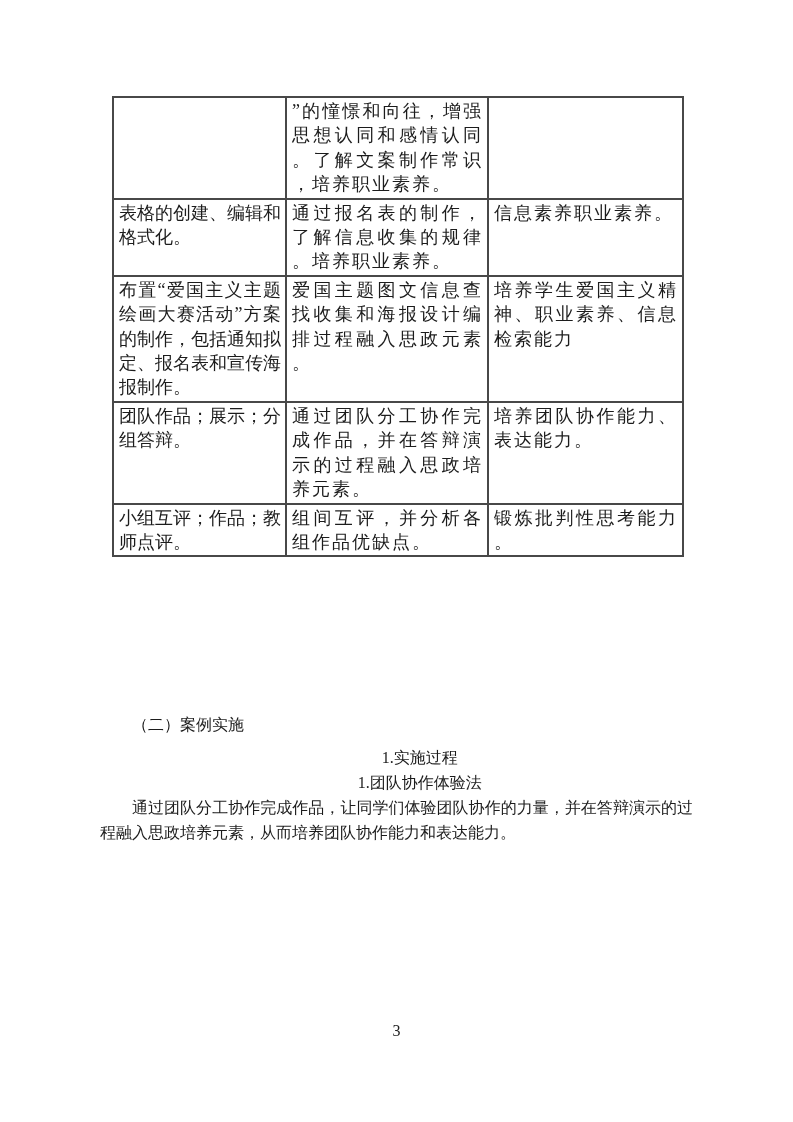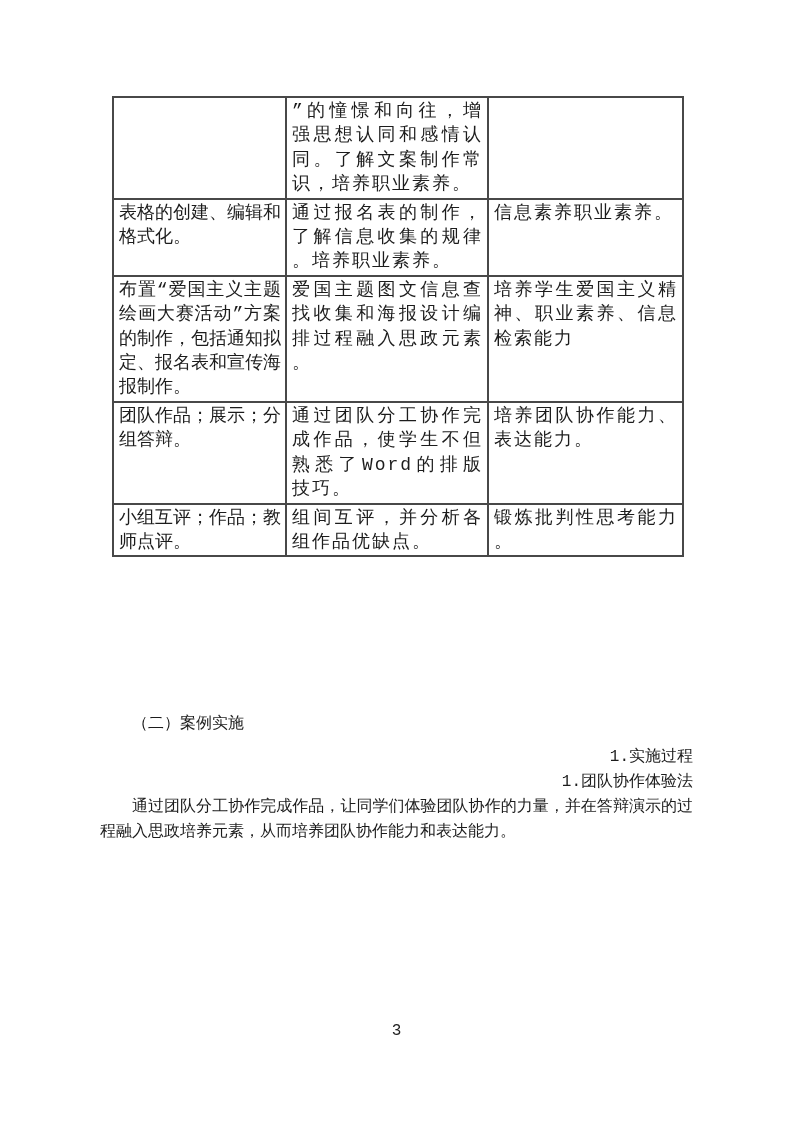--- a/index.html
+++ b/index.html
@@ -1,21 +1,21 @@
 <!DOCTYPE html>
 <html lang="zh"><head>
 <meta charset="utf-8">
 <style>
   html,body{margin:0;padding:0;background:#ffffff;}
   .page{
     position:relative;
     width:793px;height:1122px;
     background:#ffffff;
     overflow:hidden;
-    font-family:Liberation Mono, monospace;
+    font-family:Liberation Serif, serif;
     color:#1c1c1c;
     box-sizing:border-box;
   }
   
   .tbl-wrap{position:absolute;left:112px;top:96px;width:570px;}
   table.doc-table{
     border-collapse:collapse;
     table-layout:fixed;
     width:570px;
     font-size:18px;
@@ -40,21 +40,21 @@
   .body-text{
     position:absolute;left:100px;top:712px;width:593px;
     font-size:16px;line-height:25px;
   }
   .body-text p{
     margin:0;
     text-align:justify;
     text-justify:inter-character;
   }
   p.heading{text-indent:2em;margin-bottom:8px;text-align:left;}
-  p.line{text-indent:2em;text-align:right;}
+  p.line{text-indent:2em;text-align:center;}
   p.line.num{text-indent:2.9em;}
   p.para{text-indent:2em;}
   
   .page-number{
     position:absolute;left:0;top:1022px;width:100%;
     text-align:center;font-size:16px;color:#222;
   }
 </style>
 </head>
 <body>
@@ -79,21 +79,21 @@
           <td class="c2">通过报名表的制作，了解信息收集的规律。培养职业素养。</td>
           <td class="c3">信息素养职业素养。</td>
         </tr>
         <tr>
           <td class="c1">布置“爱国主义主题绘画大赛活动”方案的制作，包括通知拟定、报名表和宣传海报制作。</td>
           <td class="c2">爱国主题图文信息查找收集和海报设计编排过程融入思政元素。</td>
           <td class="c3">培养学生爱国主义精神、职业素养、信息检索能力</td>
         </tr>
         <tr>
           <td class="c1">团队作品；展示；分组答辩。</td>
-          <td class="c2">通过团队分工协作完成作品，使学生不但熟悉了Word的排版技巧。</td>
+          <td class="c2">通过团队分工协作完成作品，并在答辩演示的过程融入思政培养元素。</td>
           <td class="c3">培养团队协作能力、表达能力。</td>
         </tr>
         <tr>
           <td class="c1">小组互评；作品；教师点评。</td>
           <td class="c2">组间互评，并分析各组作品优缺点。</td>
           <td class="c3">锻炼批判性思考能力。</td>
         </tr>
       </tbody>
     </table>
   </div>

